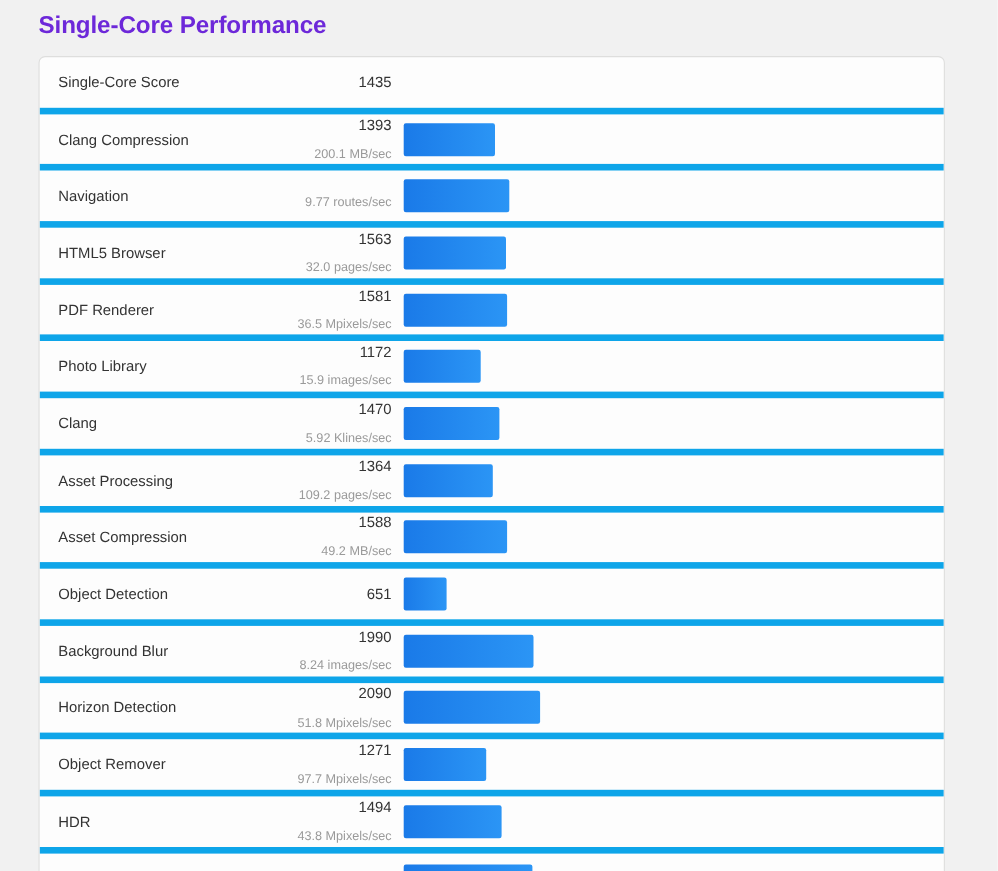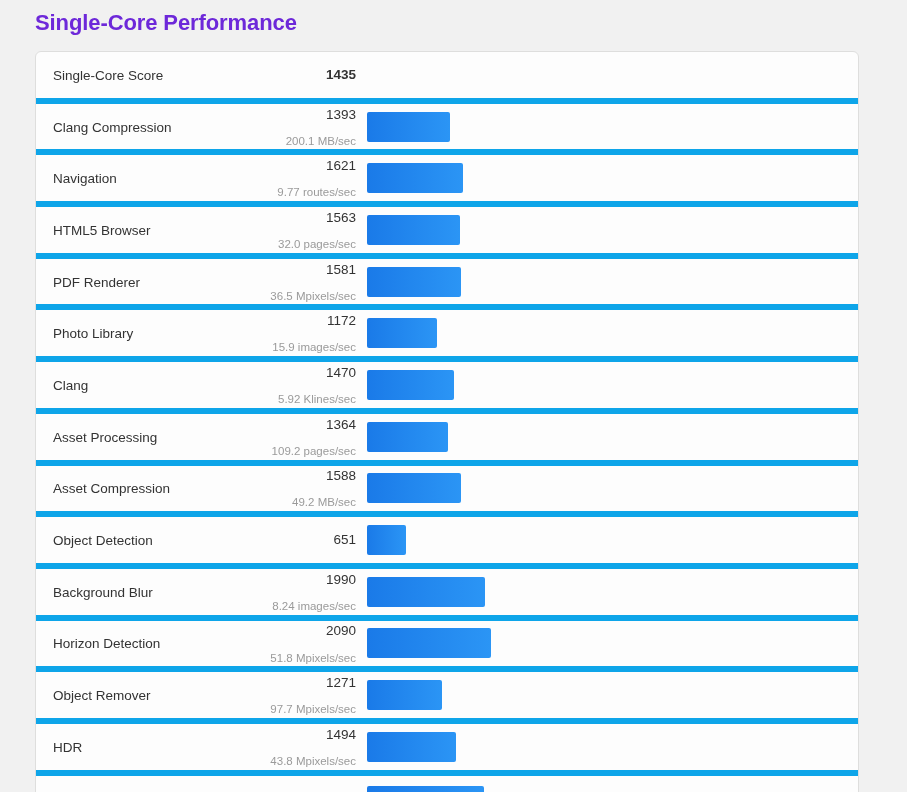--- a/index.html
+++ b/index.html
@@ -87,21 +87,20 @@
   .row-unit {
     font-size: 11.5px;
     color: #9a9a9a;
     display: block;
     margin-top: 13px;
   }
 
   
   .bench-row.summary .row-metrics {
     line-height: 1;
-    font-weight: bold;
   }
 
   .bar-track {
     position: absolute;
     left: 331px;
     right: 10px;
     top: 50%;
     transform: translateY(-50%);
     height: 30px;
   }
@@ -135,21 +134,20 @@
             <span class="row-score">1393</span>
             <span class="row-unit">200.1 MB/sec</span>
           </span>
           <div class="bar-track">
             <div class="bar-fill" style="width: 82.6px;"></div>
           </div>
         </div>
         <div class="bench-row">
           <span class="row-label">Navigation</span>
           <span class="row-metrics">
-            <span class="row-score">1621</span>
             <span class="row-unit">9.77 routes/sec</span>
           </span>
           <div class="bar-track">
             <div class="bar-fill" style="width: 96.2px;"></div>
           </div>
         </div>
         <div class="bench-row">
           <span class="row-label">HTML5 Browser</span>
           <span class="row-metrics">
             <span class="row-score">1563</span>

